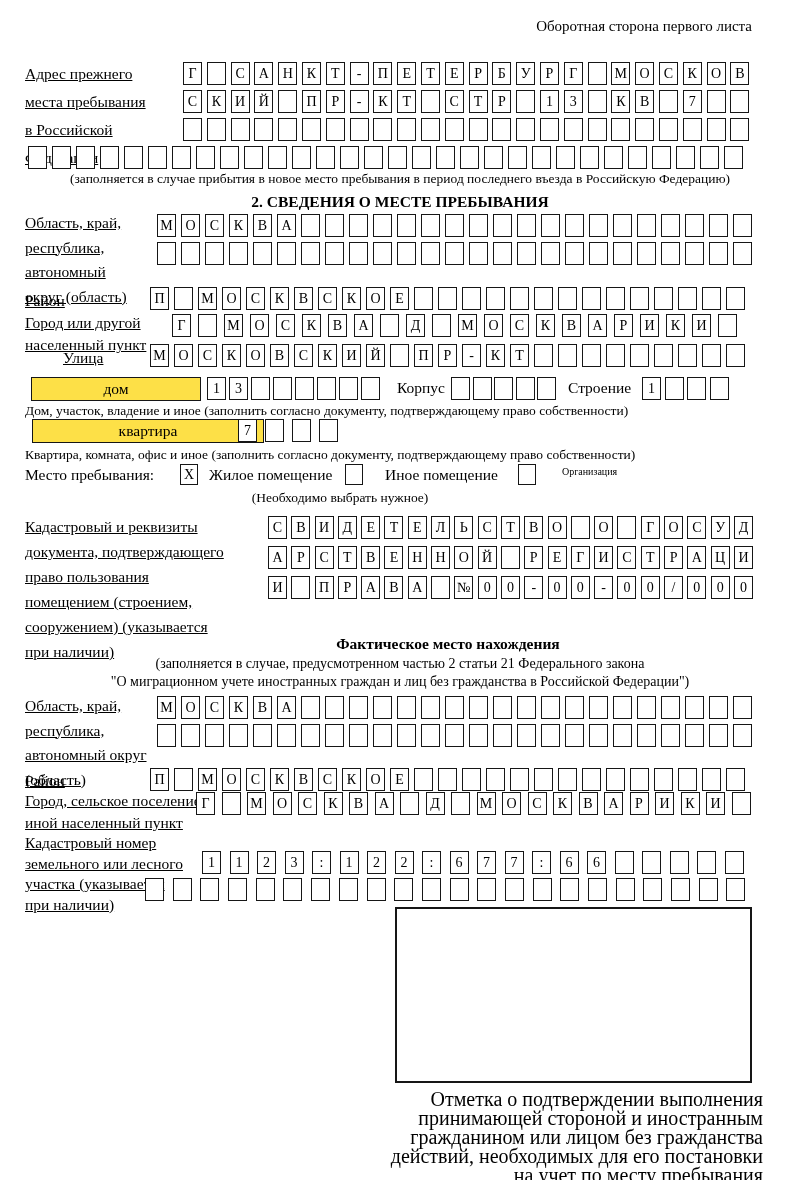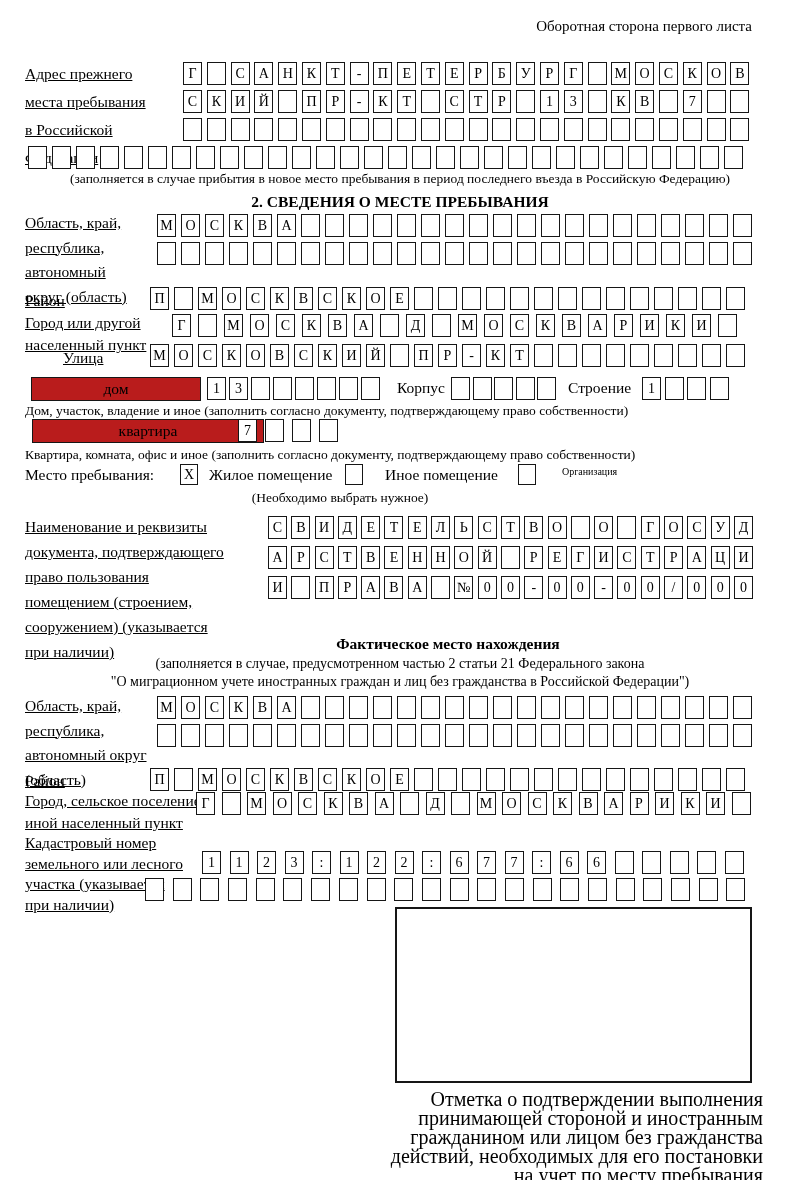--- a/index.html
+++ b/index.html
@@ -13,21 +13,21 @@
   .title{font-weight:bold;font-size:15.5px;text-align:center;width:800px;left:0;}
   .center{text-align:center;width:800px;left:0;}
   .cellrow{position:absolute;display:flex;}
   .cell{
     flex:none;width:19px;height:23px;box-sizing:border-box;border:1.6px solid #161616;
     margin-right:var(--g,5px);display:flex;align-items:center;justify-content:center;
     font-size:14px;background:#fff;
   }
   .widebox{
     position:absolute;box-sizing:border-box;border:1.9px solid #161616;height:24px;
-    display:flex;align-items:center;justify-content:center;font-size:15.5px;background:#b91c1c;
+    display:flex;align-items:center;justify-content:center;font-size:15.5px;background:#fde047;
   }
   .checkbox{
     position:absolute;box-sizing:border-box;border:1.6px solid #161616;width:18px;height:21px;
     display:flex;align-items:center;justify-content:center;font-size:14px;background:#fff;
   }
   .stampbox{position:absolute;box-sizing:border-box;border:2px solid #161616;background:#fff;}
 </style>
 </head>
 <body>
 
@@ -336,21 +336,21 @@
 
   <div class="abs" style="left:25px;top:466px;font-size:15.5px;">Место пребывания:</div>
   <span class="checkbox" style="left:180px;top:464px;">X</span>
   <div class="abs" style="left:209px;top:466px;font-size:15.5px;">Жилое помещение</div>
   <span class="checkbox" style="left:345px;top:464px;"></span>
   <div class="abs" style="left:373px;top:466px;font-size:15.5px;margin-left:12px;">Иное помещение</div>
   <span class="checkbox" style="left:518px;top:464px;"></span>
   <div class="abs" style="left:562px;top:466px;font-size:10px;">Организация</div>
   <div class="abs note" style="left:130px;top:490px;width:420px;text-align:center;">(Необходимо выбрать нужное)</div>
 
-  <div class="abs lbl" style="left:25px;top:514px;line-height:25px;">Наименование и реквизиты
+  <div class="abs lbl" style="left:25px;top:514px;line-height:25px;">Кадастровый и реквизиты
 документа, подтверждающего
 право пользования
 помещением (строением,
 сооружением) (указывается
 при наличии)</div>
   <div class="cellrow" style="left:268px;top:516px;--g:4.3px;">
       <span class="cell">С</span>
       <span class="cell">В</span>
       <span class="cell">И</span>
       <span class="cell">Д</span>

